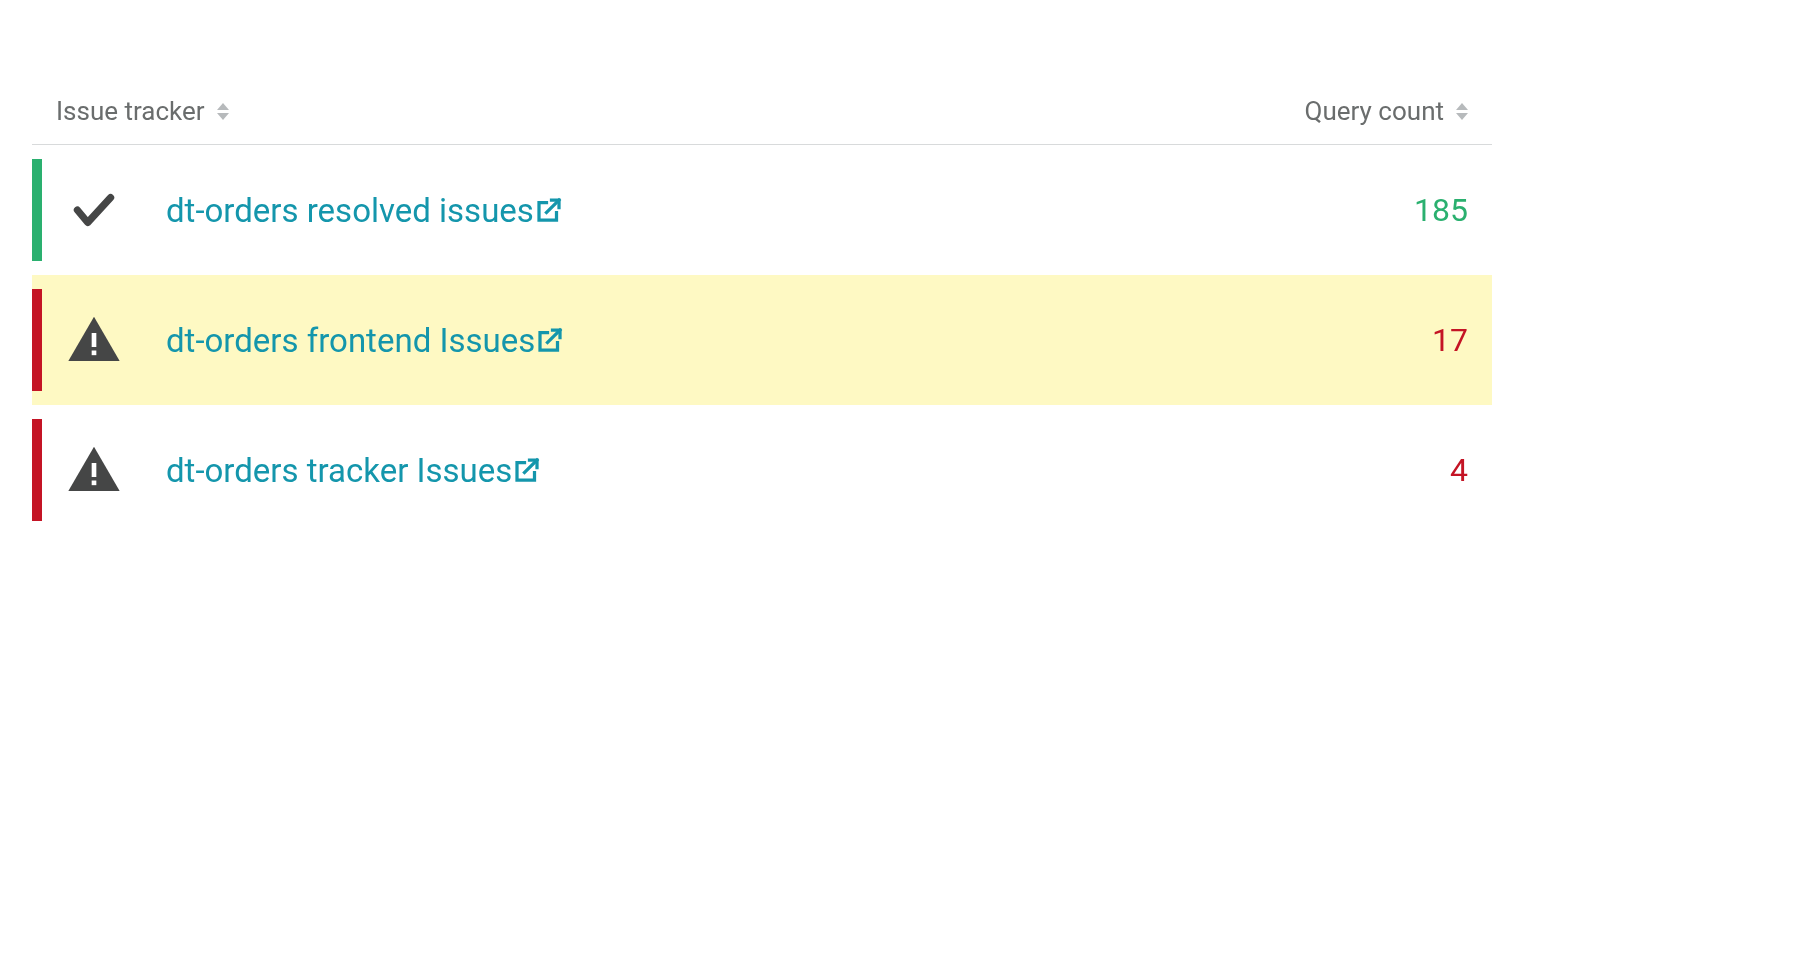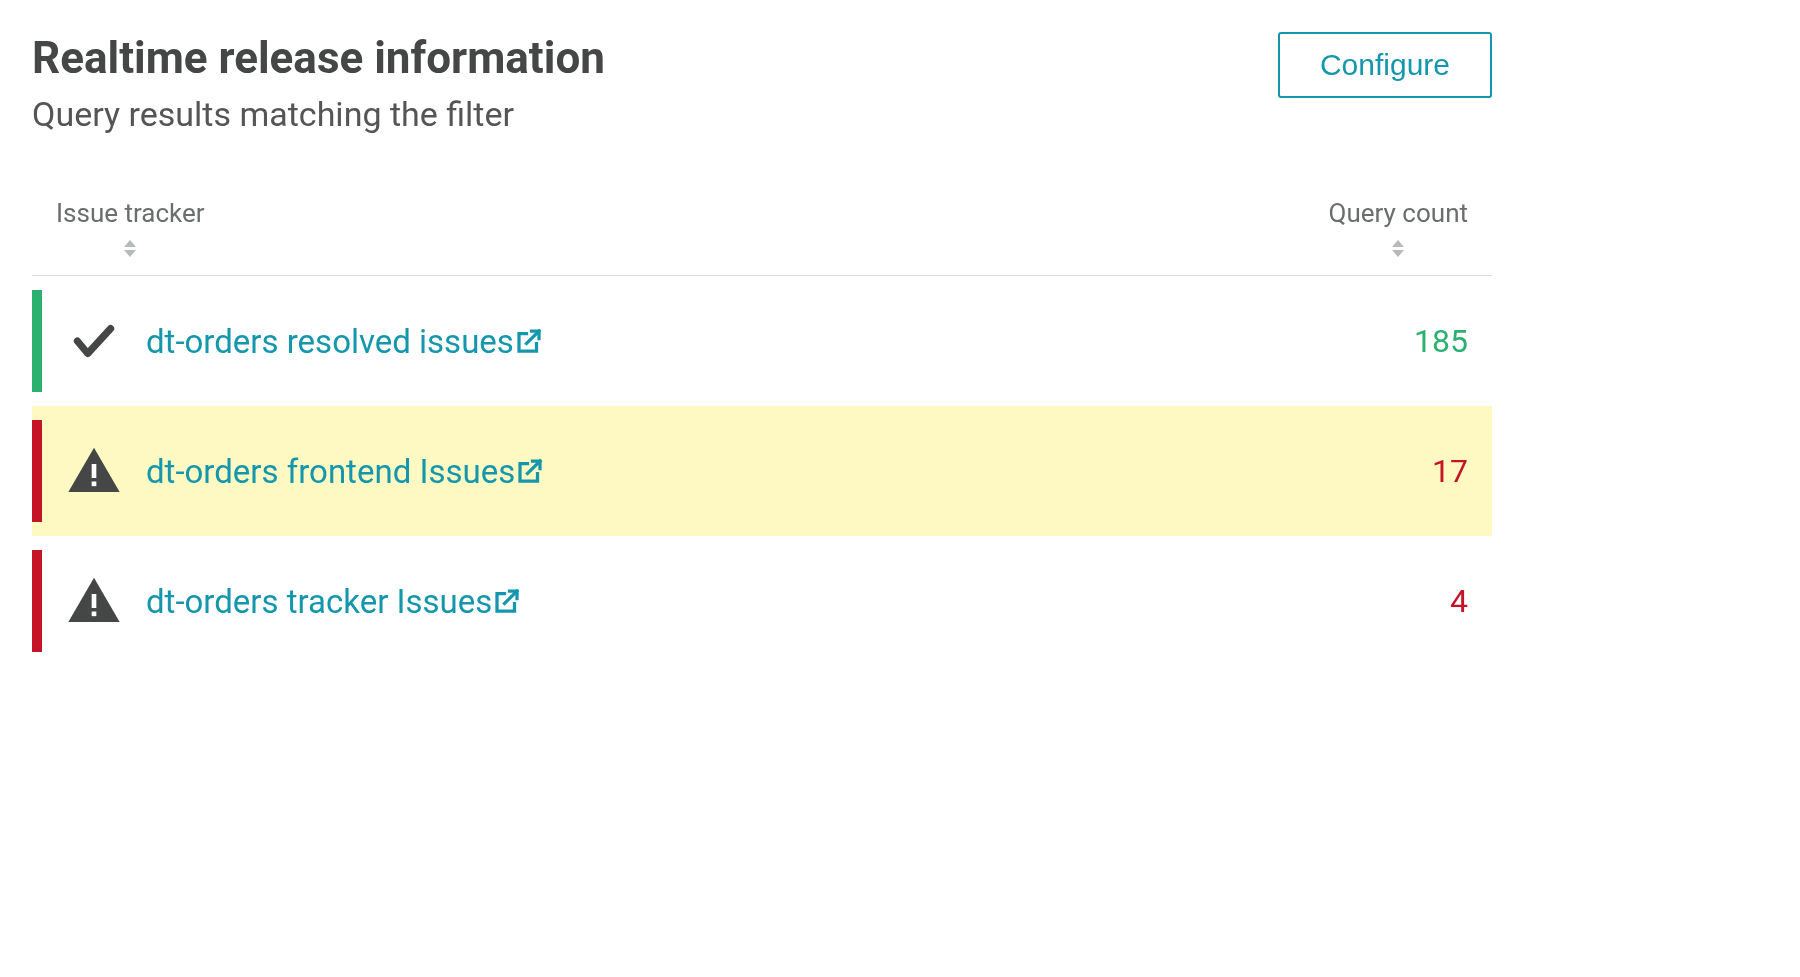--- a/index.html
+++ b/index.html
@@ -52,21 +52,20 @@
     border-bottom: 1px solid #d8dadb;
     color: #6a6d6d;
     font-size: 26px;
   }
   .th {
     display: flex;
     align-items: center;
     gap: 12px;
     cursor: pointer;
     user-select: none;
-    flex-direction: column;
   }
   .sort-icon {
     display: inline-flex;
     flex-direction: column;
     line-height: 0;
   }
   .sort-icon .tri {
     width: 0; height: 0;
     border-left: 6px solid transparent;
     border-right: 6px solid transparent;
@@ -93,21 +92,21 @@
     width: 68px;
     display: flex;
     align-items: center;
     justify-content: center;
     margin-left: 18px;
     flex-shrink: 0;
   }
   .tracker-cell {
     display: flex;
     align-items: center;
-    margin-left: 18px;
+    margin-left: 38px;
     flex-grow: 1;
   }
   .tracker-link {
     color: #1496ac;
     font-size: 33px;
     font-weight: 400;
     text-decoration: none;
   }
   .ext-link-icon {
     color: #1496ac;
@@ -121,27 +120,20 @@
     min-width: 120px;
   }
   .count-cell.green { color: #2ab06f; }
   .count-cell.red { color: #c41425; }
 </style>
 </head>
 <body>
 
 <div class="panel">
 
-  <div class="header-row">
-    <div>
-      <h1 class="title">Realtime release information</h1>
-      <p class="subtitle">Query results matching the filter</p>
-    </div>
-    <button class="configure-btn">Configure</button>
-  </div>
 
   <div class="table">
 
     <div class="thead">
       <div class="th">
         <span>Issue tracker</span>
         <span class="sort-icon">
           <span class="tri up"></span>
             <span class="tri down"></span>
         </span>

